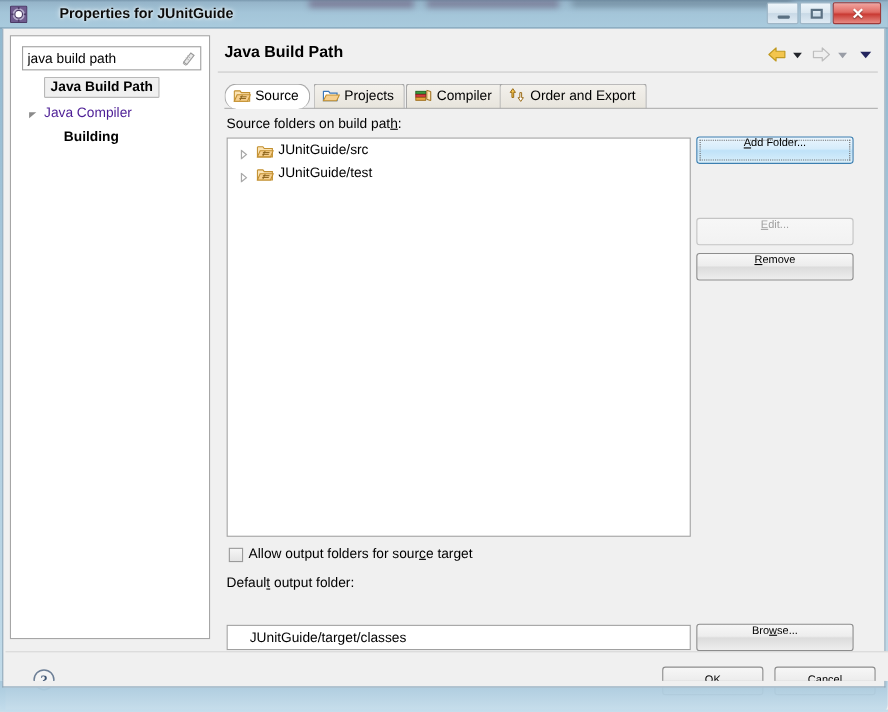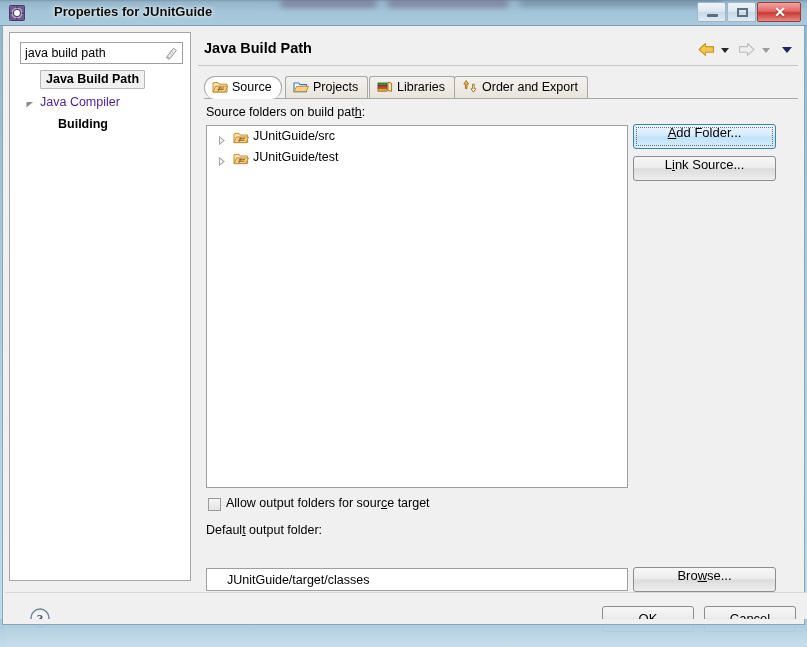--- a/index.html
+++ b/index.html
@@ -189,21 +189,21 @@
   .src-row { position:relative; height:19px; margin-top:2px; white-space:nowrap; }
   .src-arrow { position:absolute; left:11px; top:6px; }
   .src-icon { position:absolute; left:26px; top:2px; width:16px; height:15px; }
   .src-text { position:absolute; left:46px; top:1px; font-size:12.5px; }
 
   
   .btn {
     position:absolute; box-sizing:border-box;
     border:1px solid #8d8d8d; border-radius:3px;
     background:linear-gradient(180deg,#f7f7f7 0%,#ededed 45%,#dcdcdc 52%,#eeeeee 100%);
-    font-family:"Liberation Sans", sans-serif; font-size:13px;
+    font-family:"Liberation Sans", sans-serif; font-size:10px;
     color:#000; text-align:center; cursor:default;
     padding:0;
   }
   .btn:disabled, .btn.disabled {
     color:#a0a0a0;
     background:linear-gradient(180deg,#f7f7f7 0%,#f2f2f2 100%);
     border-color:#c4c4c4;
   }
   .btn.focused {
     border:1px solid #3c7fb1;
@@ -383,21 +383,21 @@
         </div>
 
         <div class="tab" id="tab2" style="left:165px;">
           <span class="tab-icon">
             <svg width="16" height="15" viewBox="0 0 16 15">
               <rect x="1" y="4" width="9" height="2.6" fill="#3c9a3c" stroke="#1f5f1f" stroke-width="0.8"></rect>
               <rect x="1" y="6.8" width="9" height="2.6" fill="#d43c3c" stroke="#8a1f1f" stroke-width="0.8"></rect>
               <rect x="1" y="9.6" width="9" height="2.6" fill="#e8a33d" stroke="#9a6a15" stroke-width="0.8"></rect>
               <path d="M11 3.2 L14.6 4.2 L14.6 12.4 L11 11.4 Z" fill="#fbe3b4" stroke="#9a6a15" stroke-width="0.9"></path>
             </svg>
-          </span><span>Libraries</span>
+          </span><span>Compiler</span>
         </div>
 
         <div class="tab" id="tab3" style="left:250px;">
           <span class="tab-icon">
             <svg width="16" height="15" viewBox="0 0 16 15">
               <path d="M4.2 1.6 L6.6 5.0 L5.0 5.0 L5.0 9.6 L3.4 9.6 L3.4 5.0 L1.8 5.0 Z" fill="#f3c54e" stroke="#9a6a15" stroke-width="0.9" stroke-linejoin="round"></path>
               <path d="M11.4 13.2 L9.0 9.8 L10.6 9.8 L10.6 5.2 L12.2 5.2 L12.2 9.8 L13.8 9.8 Z" fill="#ffffff" stroke="#9a6a15" stroke-width="0.9" stroke-linejoin="round"></path>
             </svg>
           </span><span>Order and Export</span>
         </div>
@@ -450,25 +450,28 @@
 
         </div>
 
         <div id="src-label"><span>Source folders on build pat</span><span class="ul-mn">h</span><span>:</span></div>
 
         <div class="btn focused" id="btn-add-folder">
           <div class="focusring"></div>
           <span style="position:relative;"><span></span><span class="ul-mn">A</span><span>dd Folder...</span></span>
         </div>
 
-        <div class="btn" id="btn-link-source">
-          <span><span>L</span><span class="ul-mn">i</span><span>nk Source...</span></span>
-        </div>
-
-
+
+        <div class="btn disabled" id="btn-edit">
+          <span><span></span><span class="ul-mn">E</span><span>dit...</span></span>
+        </div>
+
+        <div class="btn" id="btn-remove">
+          <span><span></span><span class="ul-mn">R</span><span>emove</span></span>
+        </div>
 
         <div id="allow-row">
           <span id="allow-box"></span>
           <span id="allow-label"><span>Allow output folders for sour</span><span class="ul-mn">c</span><span>e target</span></span>
         </div>
 
         <div id="default-label"><span>Defaul</span><span class="ul-mn">t</span><span> output folder:</span></div>
 
         <input id="default-input" type="text" value="JUnitGuide/target/classes" style="">
 

